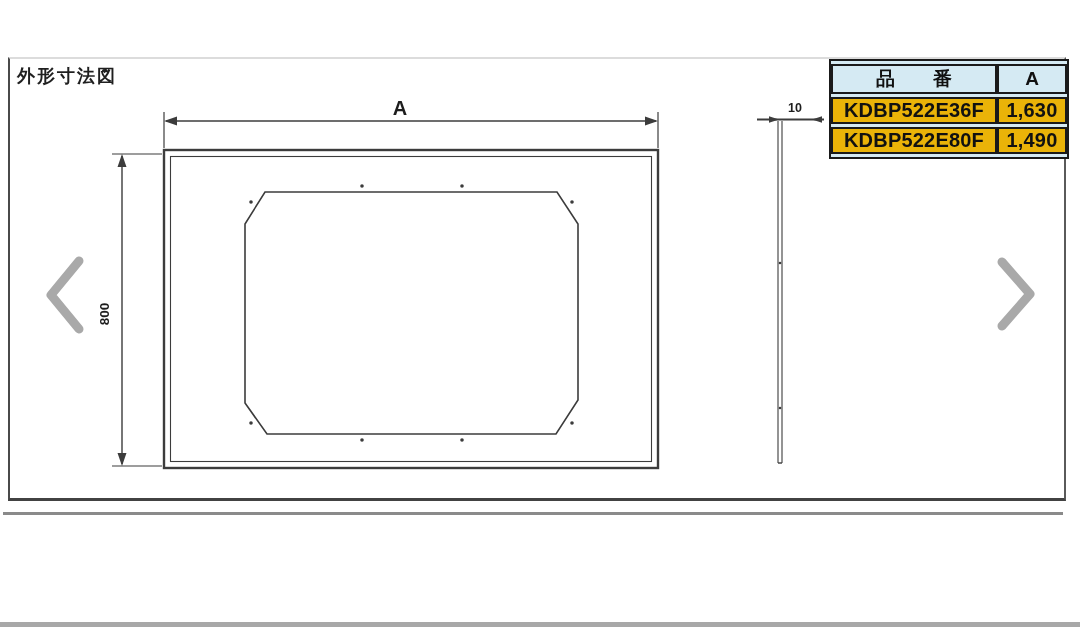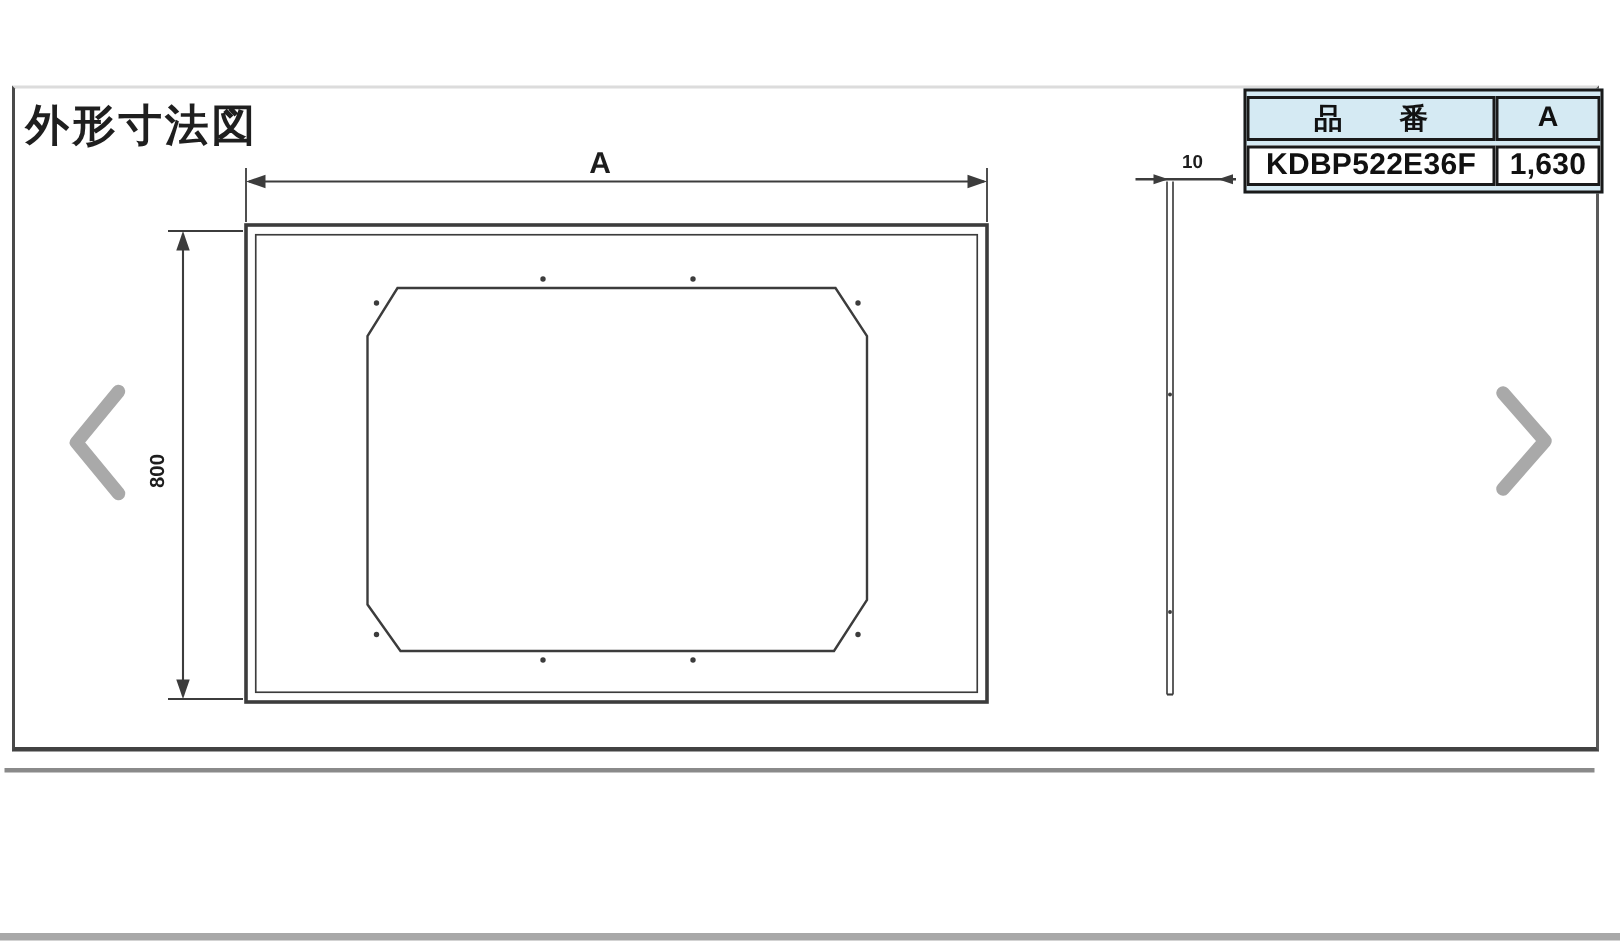--- a/index.html
+++ b/index.html
@@ -24,21 +24,21 @@
     position:absolute;left:3px;top:512px;width:1060px;height:0;
     border-top:3px solid var(--frame-gray,#8a8a8a);
   }
   .bottom-strip{
     position:absolute;left:0;top:622px;width:1080px;height:5px;
     background:#a8a8a8;
   }
 
   .page-title{
     position:absolute;left:17px;top:64px;
-    font-size:29px;font-weight:bold;color:#1f1f1f;letter-spacing:2px;
+    font-size:18px;font-weight:bold;color:#1f1f1f;letter-spacing:2px;
   }
 
   svg.drawing{position:absolute;left:0;top:0;pointer-events:none;}
   .dline{stroke:var(--drawing-line,#3c3c3c);fill:none;}
   .dfill{fill:var(--drawing-line,#3c3c3c);stroke:none;}
   .dtext{fill:#1d1d1d;font-family:"Liberation Sans",sans-serif;font-weight:bold;}
 
   
   .parts-table-wrap{
     position:absolute;left:829px;top:59px;width:240px;
@@ -49,21 +49,21 @@
   table.parts{
     width:100%;border-collapse:separate;border-spacing:0 3px;
     table-layout:fixed;
   }
   table.parts td,table.parts th{
     box-sizing:border-box;
     border:2px solid var(--table-border,#1a1a1a);
     height:27px;padding:0 2px;
     font-weight:bold;color:#111;
     text-align:center;vertical-align:middle;
-    background:#ffffff;
+    background:#eab308;
     overflow:hidden;white-space:nowrap;
   }
   table.parts th{
     background:var(--table-header-bg,#d5eaf3);
     font-size:19px;
   }
   table.parts td{font-size:20px;letter-spacing:0.2px;}
   col.c-part{width:166px;}
   col.c-a{width:auto;}
 
@@ -151,20 +151,24 @@
         <tr>
           <th>品　　番</th>
           <th>A</th>
         </tr>
       </thead>
       <tbody>
         <tr>
           <td>KDBP522E36F</td>
           <td>1,630</td>
         </tr>
+        <tr>
+          <td>KDBP522E80F</td>
+          <td>1,490</td>
+        </tr>
       </tbody>
     </table>
   </div>
 
   <button class="chev chev-left" aria-label="previous image">
     <svg width="52" height="90" viewBox="0 0 52 90">
       <polyline points="41,11 13,45 41,79"></polyline>
     </svg>
   </button>
   <button class="chev chev-right" aria-label="next image">

